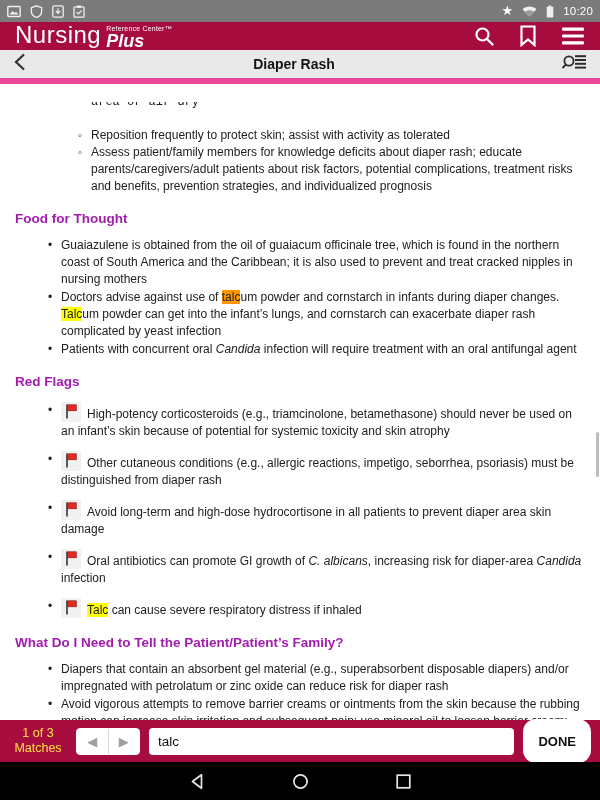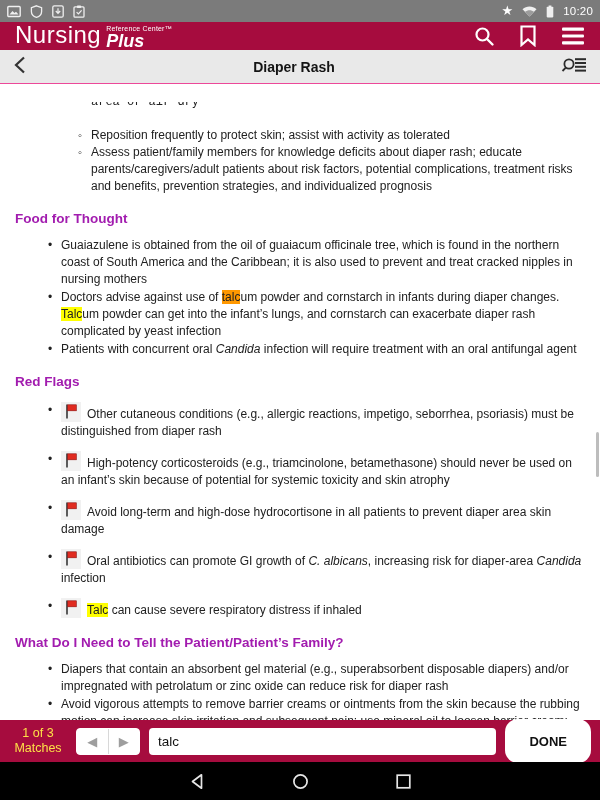--- a/index.html
+++ b/index.html
@@ -28,21 +28,21 @@
   }
   .logo { display: flex; align-items: flex-start; }
   .logo-primary { font-size: 24px; font-weight: 300; letter-spacing: .5px; line-height: 1.1; }
   .logo-stack { margin-left: 5px; margin-top: 3px; display: flex; flex-direction: column; }
   .logo-secondary { font-size: 7px; letter-spacing: .2px; }
   .logo-tertiary { font-size: 18px; font-weight: 700; font-style: italic; line-height: 1; }
   .hdr-actions { margin-left: auto; display: flex; align-items: center; gap: 24px; }
   .hdr-actions svg { display: block; }
   
   .doc-header {
-    height: 34px; background: #e9e9e9; border-bottom: 1px solid #ec4899;
+    height: 34px; background: #e9e9e9; border-bottom: 6px solid #ec4899;
     display: flex; align-items: center; padding: 0 13px;
   }
   .doc-title { flex: 1; text-align: center; font-weight: 700; font-size: 14px; color: #141414; }
   
   .content {
     position: absolute; top: 102px; left: 0; right: 0; bottom: 80px;
     overflow: hidden; padding-right: 16px;
     font-size: 12px; line-height: 17px;
   }
   .clipped-line { margin-top: -8px; padding-left: 91px; font-family: Liberation Mono, monospace; }
@@ -86,21 +86,21 @@
     font-size: 13px; line-height: 1; cursor: pointer; padding: 0;
   }
   .nav-pair .div { width: 1px; background: #d8d8d8; }
   .find-input {
     flex: 1; height: 27px; border: none; border-radius: 4px;
     background: #fff; padding: 0 9px; font-size: 13.5px; color: #111;
     font-family: "Liberation Sans", sans-serif; outline: none;
   }
   .done-btn {
     height: 44px; background: #fff; border: none; border-radius: 13px;
-    padding: 0 24px; font-weight: 700; font-size: 13px; color: #111;
+    padding: 0 15px; font-weight: 700; font-size: 13px; color: #111;
     font-family: "Liberation Sans", sans-serif; cursor: pointer;
   }
   
   .android-nav {
     position: absolute; left: 0; right: 0; bottom: 0; height: 38px;
     background: #000; display: flex; align-items: center; justify-content: center; gap: 86px;
   }
   .android-nav svg { display: block; }
 </style>
 </head>
@@ -210,25 +210,25 @@
     <li><span>Guaiazulene is obtained from the oil of guaiacum officinale tree, which is found in the northern coast of South America and the Caribbean; it is also used to prevent and treat cracked nipples in nursing mothers</span></li>
     <li><span>Doctors advise against use of </span><span class="sg-ha">talc</span><span>um powder and cornstarch in infants during diaper changes. </span><span class="sg-h">Talc</span><span>um powder can get into the infant’s lungs, and cornstarch can exacerbate diaper rash complicated by yeast infection</span></li>
     <li><span>Patients with concurrent oral </span><span class="sg-i">Candida</span><span> infection will require treatment with an oral antifungal agent</span></li>
   </ul>
 
   <div class="section-h">Red Flags</div>
   <ul class="b-list flag-list" style="margin-top:12px;">
     <li><span class="flag-chip"><svg width="20" height="20" viewBox="0 0 20 20">
             <line x1="6" y1="2.5" x2="6" y2="16.5" stroke="#1a1a1a" stroke-width="1.4"></line>
             <rect x="6.7" y="2.8" width="8.6" height="6" fill="#e02b20" stroke="#8c0f0f" stroke-width="0.6"></rect>
+          </svg></span><span><span>High-potency corticosteroids (e.g., triamcinolone, betamethasone) should never be used on an infant’s skin because of potential for systemic toxicity and skin atrophy</span></span></li>
+    <li><span class="flag-chip"><svg width="20" height="20" viewBox="0 0 20 20">
+            <line x1="6" y1="2.5" x2="6" y2="16.5" stroke="#1a1a1a" stroke-width="1.4"></line>
+            <rect x="6.7" y="2.8" width="8.6" height="6" fill="#e02b20" stroke="#8c0f0f" stroke-width="0.6"></rect>
           </svg></span><span><span>Other cutaneous conditions (e.g., allergic reactions, impetigo, seborrhea, psoriasis) must be distinguished from diaper rash</span></span></li>
-    <li><span class="flag-chip"><svg width="20" height="20" viewBox="0 0 20 20">
-            <line x1="6" y1="2.5" x2="6" y2="16.5" stroke="#1a1a1a" stroke-width="1.4"></line>
-            <rect x="6.7" y="2.8" width="8.6" height="6" fill="#e02b20" stroke="#8c0f0f" stroke-width="0.6"></rect>
-          </svg></span><span><span>High-potency corticosteroids (e.g., triamcinolone, betamethasone) should never be used on an infant’s skin because of potential for systemic toxicity and skin atrophy</span></span></li>
     <li><span class="flag-chip"><svg width="20" height="20" viewBox="0 0 20 20">
             <line x1="6" y1="2.5" x2="6" y2="16.5" stroke="#1a1a1a" stroke-width="1.4"></line>
             <rect x="6.7" y="2.8" width="8.6" height="6" fill="#e02b20" stroke="#8c0f0f" stroke-width="0.6"></rect>
           </svg></span><span><span>Avoid long-term and high-dose hydrocortisone in all patients to prevent diaper area skin damage</span></span></li>
     <li><span class="flag-chip"><svg width="20" height="20" viewBox="0 0 20 20">
             <line x1="6" y1="2.5" x2="6" y2="16.5" stroke="#1a1a1a" stroke-width="1.4"></line>
             <rect x="6.7" y="2.8" width="8.6" height="6" fill="#e02b20" stroke="#8c0f0f" stroke-width="0.6"></rect>
           </svg></span><span><span>Oral antibiotics can promote GI growth of </span><span class="sg-i">C. albicans</span><span>, increasing risk for diaper-area </span><span class="sg-i">Candida</span><span> infection</span></span></li>
     <li><span class="flag-chip"><svg width="20" height="20" viewBox="0 0 20 20">
             <line x1="6" y1="2.5" x2="6" y2="16.5" stroke="#1a1a1a" stroke-width="1.4"></line>

